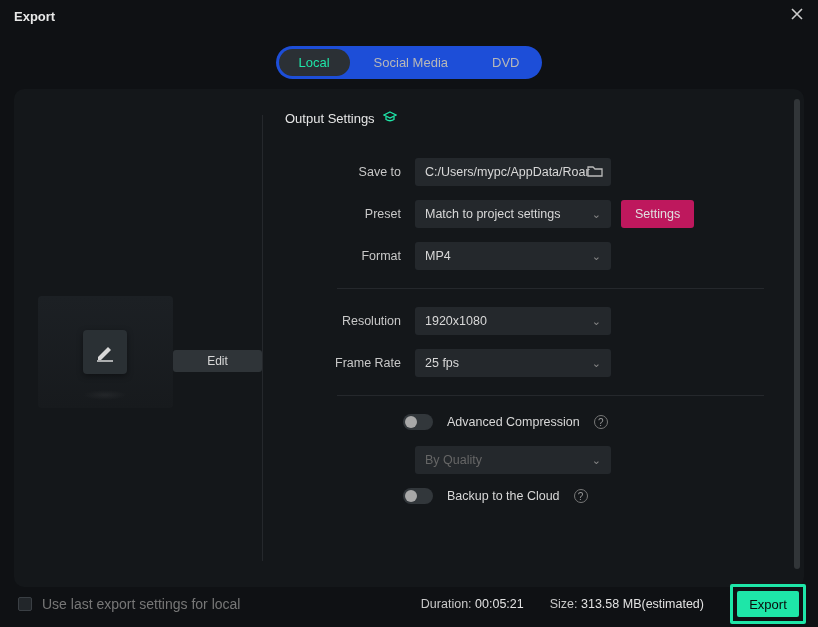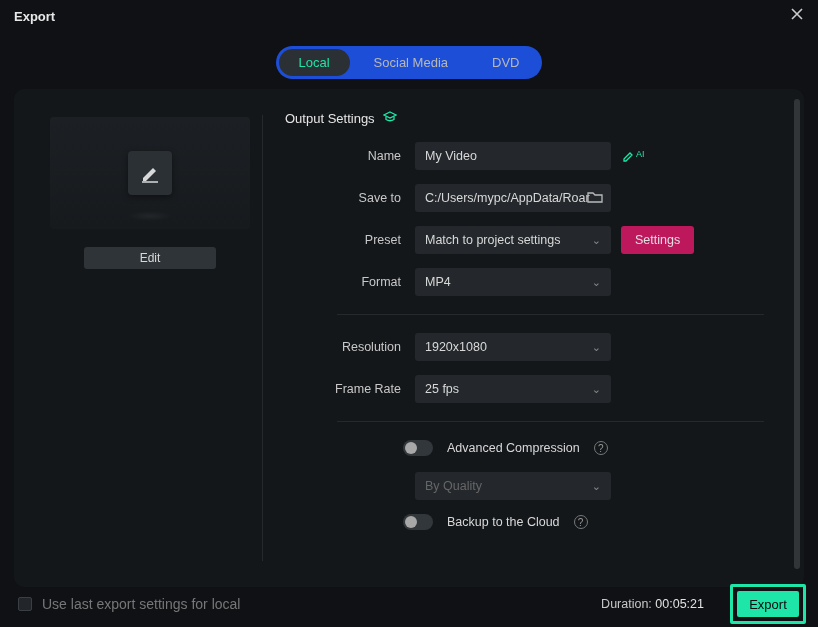--- a/index.html
+++ b/index.html
@@ -10,30 +10,30 @@
   .titlebar .close { color: #ccc; cursor: pointer; font-size: 16px; }
 
   .tabbar-wrap { display: flex; justify-content: center; padding: 14px 0 10px; }
   .tabbar { display: inline-flex; align-items: center; background: #1d4ed8; border-radius: 18px; padding: 3px; gap: 4px; }
   .tab { padding: 6px 20px; border-radius: 15px; color: #b8b8b8; cursor: pointer; font-size: 13px; }
   .tab.active { background: #2b3035; color: #1ee6a8; }
 
   .panel { background: #14171a; border-radius: 10px; margin: 0 14px; height: 498px; display: flex; position: relative; overflow: hidden; }
   .scrollbar { position: absolute; right: 4px; top: 10px; width: 6px; height: 470px; background: #313538; border-radius: 3px; }
 
-  .left-col { width: 248px; padding: 28px 0 0 24px; display: flex; flex-direction: column; align-items: center; }
+  .left-col { width: 248px; padding: 28px 0 0 24px; display: flex; flex-direction: row; align-items: center; }
   .thumb { width: 200px; height: 112px; background: linear-gradient(#1c2024,#171a1d); border-radius: 4px; display: flex; align-items: center; justify-content: center; position: relative; }
   .thumb-icon { width: 44px; height: 44px; background: #2a3034; border-radius: 4px; display: flex; align-items: center; justify-content: center; box-shadow: 0 2px 6px rgba(0,0,0,.4); }
   .thumb-reflect { position: absolute; bottom: 8px; width: 44px; height: 10px; background: radial-gradient(rgba(255,255,255,.05), transparent 70%); }
   .edit-btn { margin-top: 18px; width: 132px; height: 22px; background: #2f3438; color: #d8d8d8; border: none; border-radius: 3px; font-size: 12px; cursor: pointer; }
 
   .divider { width: 1px; background: #25282c; margin: 26px 0; }
 
   .right-col { flex: 1; padding: 22px 40px 20px 22px; overflow-y: auto; }
-  .section-title { display: flex; align-items: center; gap: 8px; color: #e6e6e6; font-size: 13px; margin-bottom: 16px; }
+  .section-title { display: flex; align-items: center; gap: 8px; color: #e6e6e6; font-size: 13px; margin-bottom: 32px; }
 
   .row { display: flex; align-items: center; margin-bottom: 14px; }
   .row-label { width: 130px; text-align: right; padding-right: 14px; color: #c8c8c8; font-size: 12.5px; }
   .row-control { flex: 1; display: flex; align-items: center; gap: 10px; }
 
   .input, .select { width: 196px; height: 28px; background: #24282c; border: none; border-radius: 3px; color: #d8d8d8; padding: 0 10px; font-size: 12.5px; display: flex; align-items: center; justify-content: space-between; cursor: pointer; }
   .input { cursor: text; }
   .select .chev { color: #888; font-size: 11px; }
   .select.disabled { color: #666; }
   .path-box { position: relative; }
@@ -109,32 +109,20 @@
     <div class="section-title">
       <span>Output Settings</span>
       <span>
         <svg width="14" height="12" viewBox="0 0 14 12">
             <path d="M7 1 L13 4 L7 7 L1 4 Z" fill="none" stroke="#1ee6a8" stroke-width="1.3"></path>
             <path d="M3 5.5 V8.5 Q7 11 11 8.5 V5.5" fill="none" stroke="#1ee6a8" stroke-width="1.3"></path>
           </svg>
       </span>
     </div>
 
-    <div class="row">
-      <div class="row-label">Name</div>
-      <div class="row-control">
-        <input class="input" value="My Video" style="">
-        <span class="ai-icon">
-          <svg width="14" height="14" viewBox="0 0 14 14">
-              <path d="M3 10 L9 4 L11 6 L5 12 L3 12 Z" fill="none" stroke="#1ee6a8" stroke-width="1.3"></path>
-            </svg>
-          <span class="sm">AI</span>
-        </span>
-      </div>
-    </div>
 
     <div class="row">
       <div class="row-label">Save to</div>
       <div class="row-control">
         <div class="select path-box">
           <span>C:/Users/mypc/AppData/Roar</span>
           <span class="folder">
             <svg width="16" height="14" viewBox="0 0 16 14">
                 <path d="M1 3 H6 L8 5 H15 V12 H1 Z" fill="none" stroke="#bbb" stroke-width="1.3"></path>
               </svg>
@@ -218,16 +206,19 @@
   </div>
 </div>
 
 <div class="footer">
   <div class="chk"></div>
   <span class="chk-label">Use last export settings for local</span>
   <div class="spacer"></div>
   <span class="stat">
     <span>Duration:</span>&nbsp;<span class="v">00:05:21</span>
   </span>
+  <span class="stat">
+    <span>Size:</span>&nbsp;<span class="v">313.58 MB(estimated)</span>
+  </span>
   <div class="export-wrap">
     <button class="export-btn">Export</button>
   </div>
 </div>
 
 </body></html>

